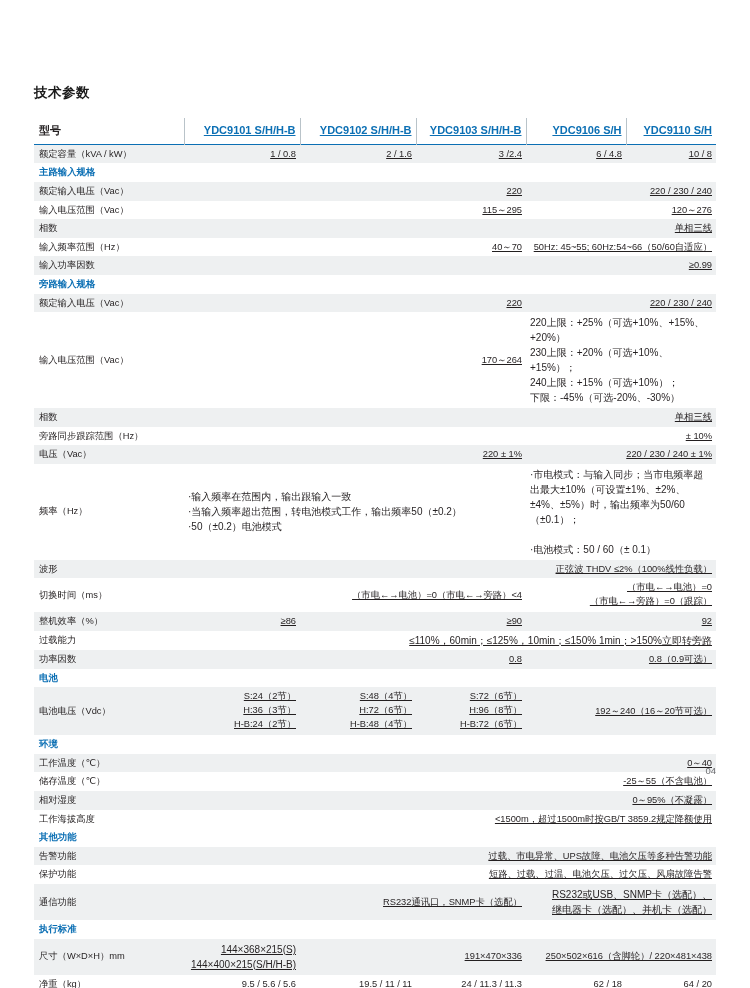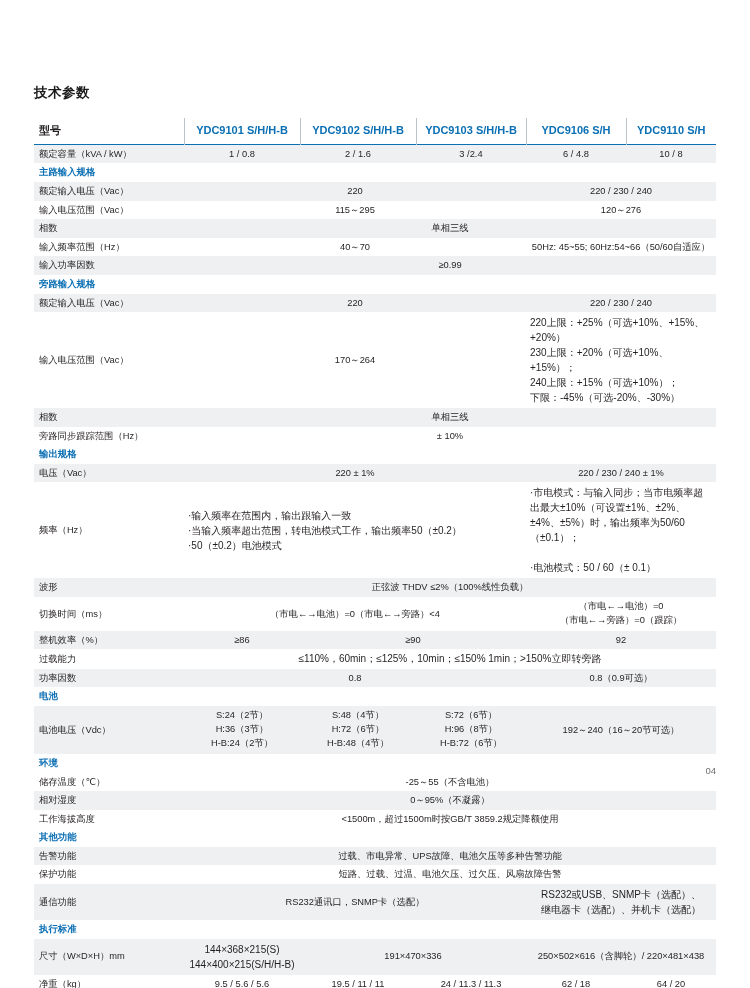--- a/index.html
+++ b/index.html
@@ -62,21 +62,21 @@
     padding-left: 5px !important;
     text-align: left;
     color: #231f20;
   }
   .c-sec {
     color: #0b6fb4;
     font-weight: bold;
     padding-left: 5px !important;
     font-size: 9.4px;
   }
-  .ctr { text-align: center; }
+  .ctr { text-align: right; text-decoration: underline; }
   .lft { text-align: left; }
   .col-a { width: 116px; }
   .col-b { width: 116px; }
   .col-c { width: 110px; }
   .col-d { width: 100px; }
   .col-e { width: 90px; }
   .small { font-size: 10px; }
   .multi { line-height: 1.5; }
   .pagenum {
     position: absolute;
@@ -171,23 +171,20 @@
           <td colspan="2" class="lft multi small">220上限：+25%（可选+10%、+15%、+20%）<br>230上限：+20%（可选+10%、+15%）；<br>240上限：+15%（可选+10%）；<br>下限：-45%（可选-20%、-30%）</td>
         </tr>
         <tr class="row-grey">
           <td class="c-label">相数</td>
           <td colspan="5" class="ctr">单相三线</td>
         </tr>
         <tr class="row-white">
           <td class="c-label">旁路同步跟踪范围（Hz）</td>
           <td colspan="5" class="ctr">± 10%</td>
         </tr>
-        <tr class="row-white sec-row">
-          <td class="c-sec" colspan="6">输出规格</td>
-        </tr>
         <tr class="row-grey">
           <td class="c-label">电压（Vac）</td>
           <td colspan="3" class="ctr">220 ± 1%</td>
           <td colspan="2" class="ctr">220 / 230 / 240 ± 1%</td>
         </tr>
         <tr class="row-white">
           <td class="c-label">频率（Hz）</td>
           <td colspan="3" class="lft multi small">·输入频率在范围内，输出跟输入一致<br>·当输入频率超出范围，转电池模式工作，输出频率50（±0.2）<br>·50（±0.2）电池模式</td>
           <td colspan="2" class="lft multi small">·市电模式：与输入同步；当市电频率超出最大±10%（可设置±1%、±2%、±4%、±5%）时，输出频率为50/60（±0.1）；<br><br>·电池模式：50 / 60（± 0.1）</td>
         </tr>
@@ -220,20 +217,24 @@
         </tr>
         <tr class="row-grey">
           <td class="c-label">电池电压（Vdc）</td>
           <td colspan="1" class="ctr multi">S:24（2节）<br>H:36（3节）<br>H-B:24（2节）</td>
           <td colspan="1" class="ctr multi">S:48（4节）<br>H:72（6节）<br>H-B:48（4节）</td>
           <td colspan="1" class="ctr multi">S:72（6节）<br>H:96（8节）<br>H-B:72（6节）</td>
           <td colspan="2" class="ctr">192～240（16～20节可选）</td>
         </tr>
         <tr class="row-white sec-row">
           <td class="c-sec" colspan="6">环境</td>
+        </tr>
+        <tr class="row-grey">
+          <td class="c-label">工作温度（℃）</td>
+          <td colspan="5" class="ctr">0～40</td>
         </tr>
         <tr class="row-white">
           <td class="c-label">储存温度（℃）</td>
           <td colspan="5" class="ctr">-25～55（不含电池）</td>
         </tr>
         <tr class="row-grey">
           <td class="c-label">相对湿度</td>
           <td colspan="5" class="ctr">0～95%（不凝露）</td>
         </tr>
         <tr class="row-white">

